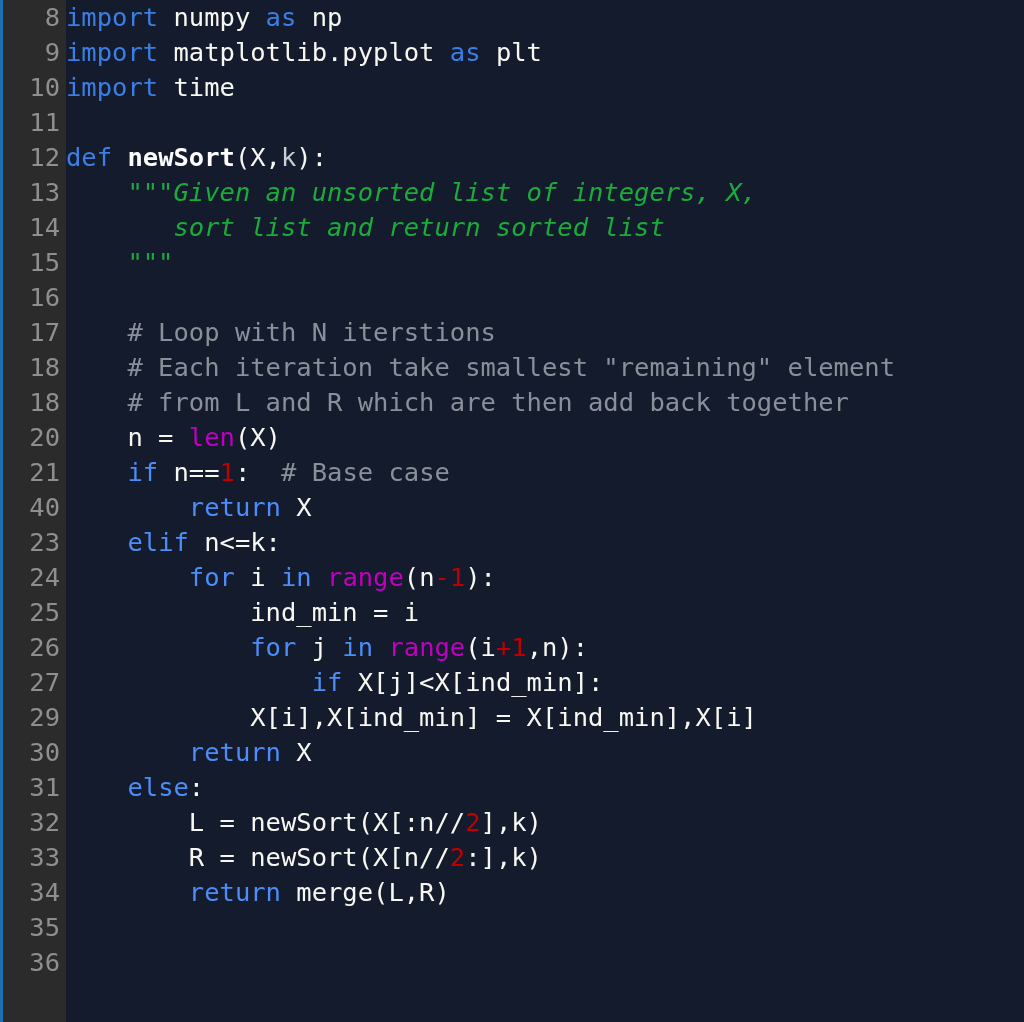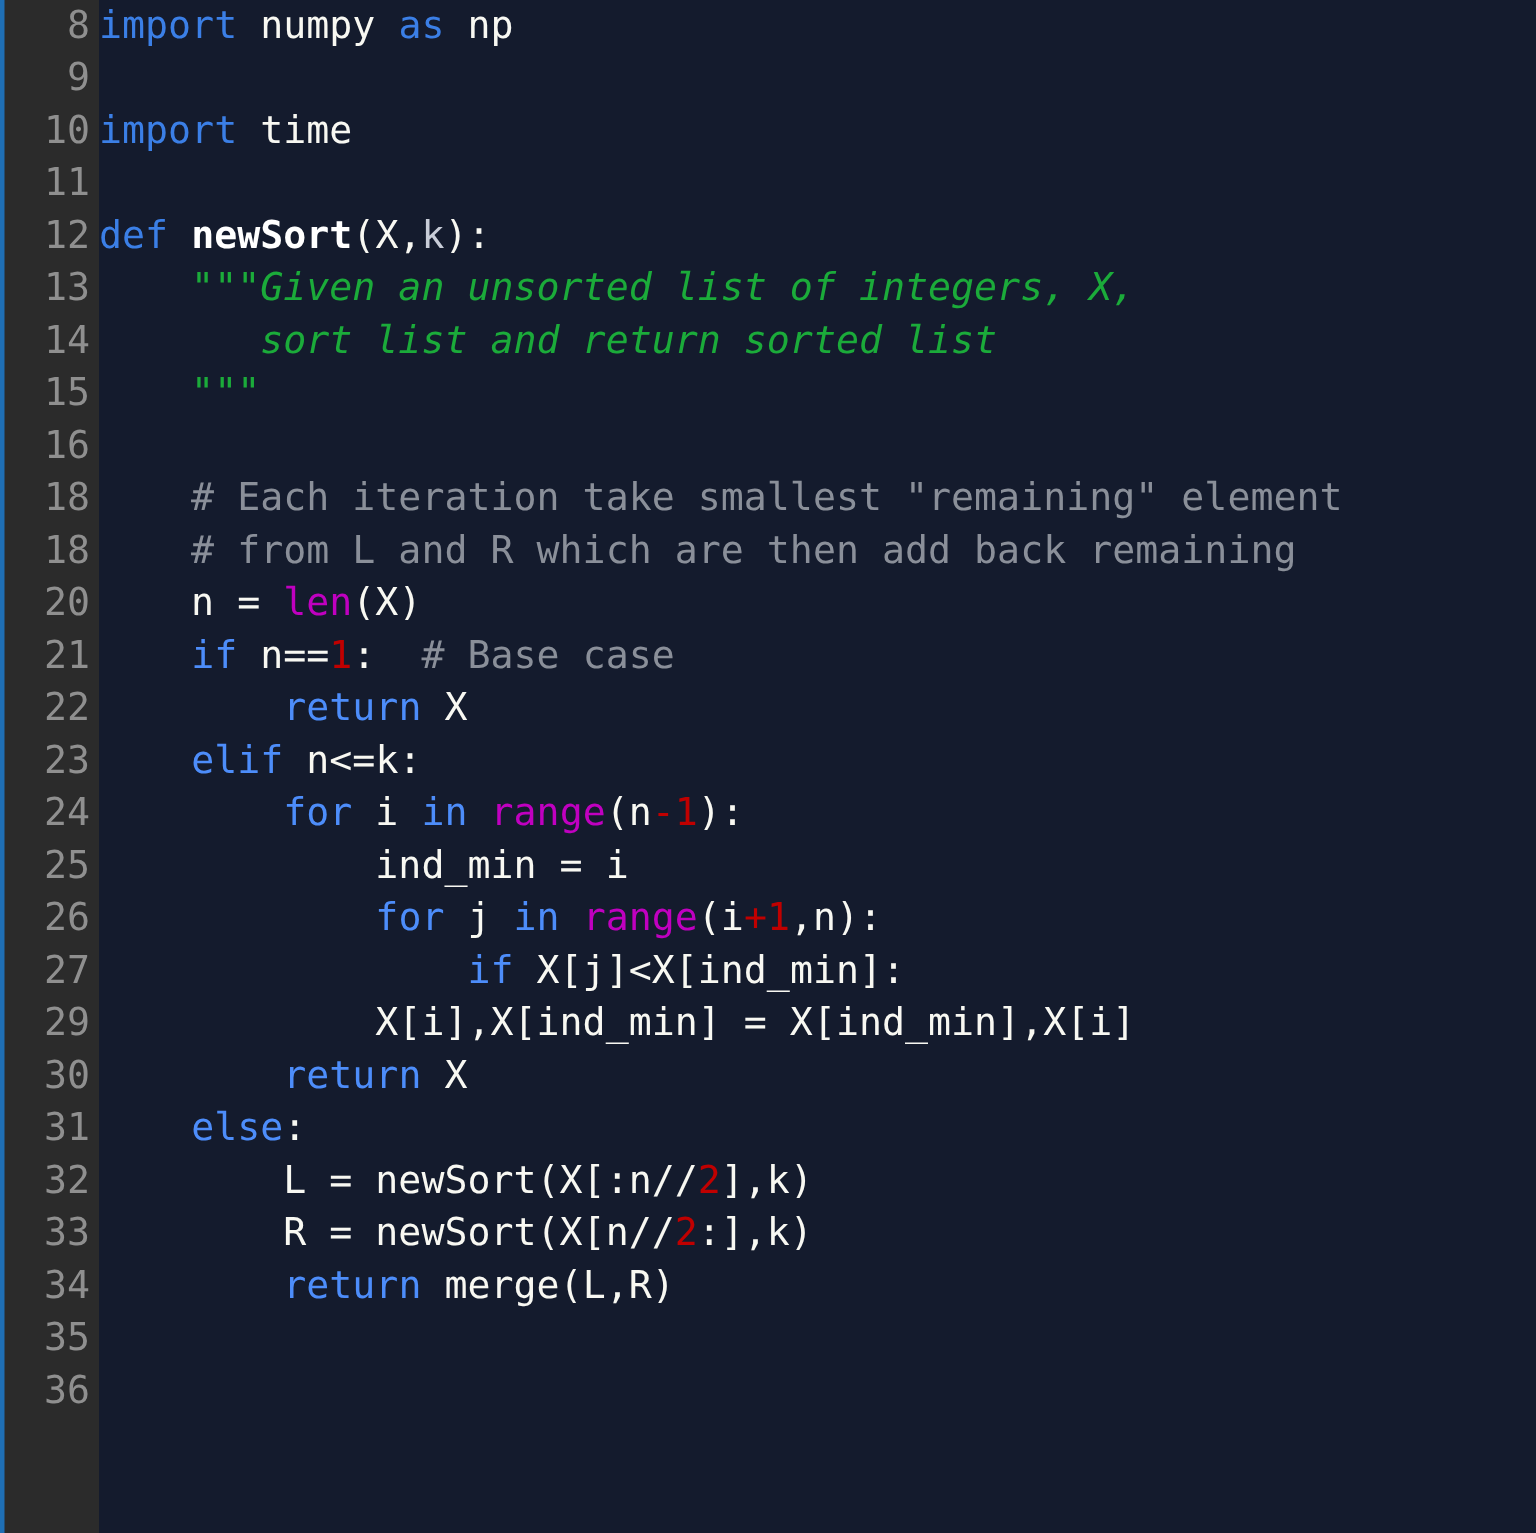--- a/index.html
+++ b/index.html
@@ -78,33 +78,34 @@
   .tok-param { color: #c8cdd8; }
 </style>
 </head>
 <body>
 
 <div id="editor">
   <div id="accent-bar"></div>
   <div id="gutter"></div>
   <div id="code-area">
       <div class="line"><span class="lineno">8</span><span class="linetext"><span class="tok-kw">import</span><span class="tok-plain"> numpy </span><span class="tok-kw">as</span><span class="tok-plain"> np</span></span></div>
-      <div class="line"><span class="lineno">9</span></div>
+      <div class="line"><span class="lineno">9</span><span class="linetext"><span class="tok-kw">import</span><span class="tok-plain"> matplotlib.pyplot </span><span class="tok-kw">as</span><span class="tok-plain"> plt</span></span></div>
       <div class="line"><span class="lineno">10</span><span class="linetext"><span class="tok-kw">import</span><span class="tok-plain"> time</span></span></div>
       <div class="line"><span class="lineno">11</span><span class="linetext"></span></div>
       <div class="line"><span class="lineno">12</span><span class="linetext"><span class="tok-kw">def</span><span class="tok-plain"> </span><span class="tok-def">newSort</span><span class="tok-plain">(</span><span class="tok-plain">X</span><span class="tok-plain">,</span><span class="tok-param">k</span><span class="tok-plain">):</span></span></div>
       <div class="line"><span class="lineno">13</span><span class="linetext"><span class="tok-str">    """Given an unsorted list of integers, X,</span></span></div>
       <div class="line"><span class="lineno">14</span><span class="linetext"><span class="tok-str">       sort list and return sorted list</span></span></div>
       <div class="line"><span class="lineno">15</span><span class="linetext"><span class="tok-str">    """</span></span></div>
       <div class="line"><span class="lineno">16</span><span class="linetext"></span></div>
+      <div class="line"><span class="lineno">17</span><span class="linetext"><span class="tok-com">    # Loop with N iterstions</span></span></div>
       <div class="line"><span class="lineno">18</span><span class="linetext"><span class="tok-com">    # Each iteration take smallest "remaining" element</span></span></div>
-      <div class="line"><span class="lineno">18</span><span class="linetext"><span class="tok-com">    # from L and R which are then add back remaining</span></span></div>
+      <div class="line"><span class="lineno">18</span><span class="linetext"><span class="tok-com">    # from L and R which are then add back together</span></span></div>
       <div class="line"><span class="lineno">20</span><span class="linetext"><span class="tok-plain">    n = </span><span class="tok-fn">len</span><span class="tok-plain">(X)</span></span></div>
       <div class="line"><span class="lineno">21</span><span class="linetext"><span class="tok-plain">    </span><span class="tok-kw2">if</span><span class="tok-plain"> n==</span><span class="tok-num">1</span><span class="tok-plain">:  </span><span class="tok-com"># Base case</span></span></div>
-      <div class="line"><span class="lineno">22</span><span class="linetext"><span class="tok-plain">        </span><span class="tok-kw2">return</span><span class="tok-plain"> X</span></span></div>
+      <div class="line"><span class="lineno">40</span><span class="linetext"><span class="tok-plain">        </span><span class="tok-kw2">return</span><span class="tok-plain"> X</span></span></div>
       <div class="line"><span class="lineno">23</span><span class="linetext"><span class="tok-plain">    </span><span class="tok-kw2">elif</span><span class="tok-plain"> n&lt;=k:</span></span></div>
       <div class="line"><span class="lineno">24</span><span class="linetext"><span class="tok-plain">        </span><span class="tok-kw2">for</span><span class="tok-plain"> i </span><span class="tok-kw2">in</span><span class="tok-plain"> </span><span class="tok-fn">range</span><span class="tok-plain">(n</span><span class="tok-num">-1</span><span class="tok-plain">):</span></span></div>
       <div class="line"><span class="lineno">25</span><span class="linetext"><span class="tok-plain">            ind_min = i</span></span></div>
       <div class="line"><span class="lineno">26</span><span class="linetext"><span class="tok-plain">            </span><span class="tok-kw2">for</span><span class="tok-plain"> j </span><span class="tok-kw2">in</span><span class="tok-plain"> </span><span class="tok-fn">range</span><span class="tok-plain">(i</span><span class="tok-num">+1</span><span class="tok-plain">,n):</span></span></div>
       <div class="line"><span class="lineno">27</span><span class="linetext"><span class="tok-plain">                </span><span class="tok-kw2">if</span><span class="tok-plain"> X[j]&lt;X[ind_min]:</span></span></div>
       <div class="line"><span class="lineno">29</span><span class="linetext"><span class="tok-plain">            X[i],X[ind_min] = X[ind_min],X[i]</span></span></div>
       <div class="line"><span class="lineno">30</span><span class="linetext"><span class="tok-plain">        </span><span class="tok-kw2">return</span><span class="tok-plain"> X</span></span></div>
       <div class="line"><span class="lineno">31</span><span class="linetext"><span class="tok-plain">    </span><span class="tok-kw2">else</span><span class="tok-plain">:</span></span></div>
       <div class="line"><span class="lineno">32</span><span class="linetext"><span class="tok-plain">        L = newSort(X[:n//</span><span class="tok-num">2</span><span class="tok-plain">],k)</span></span></div>
       <div class="line"><span class="lineno">33</span><span class="linetext"><span class="tok-plain">        R = newSort(X[n//</span><span class="tok-num">2</span><span class="tok-plain">:],k)</span></span></div>

